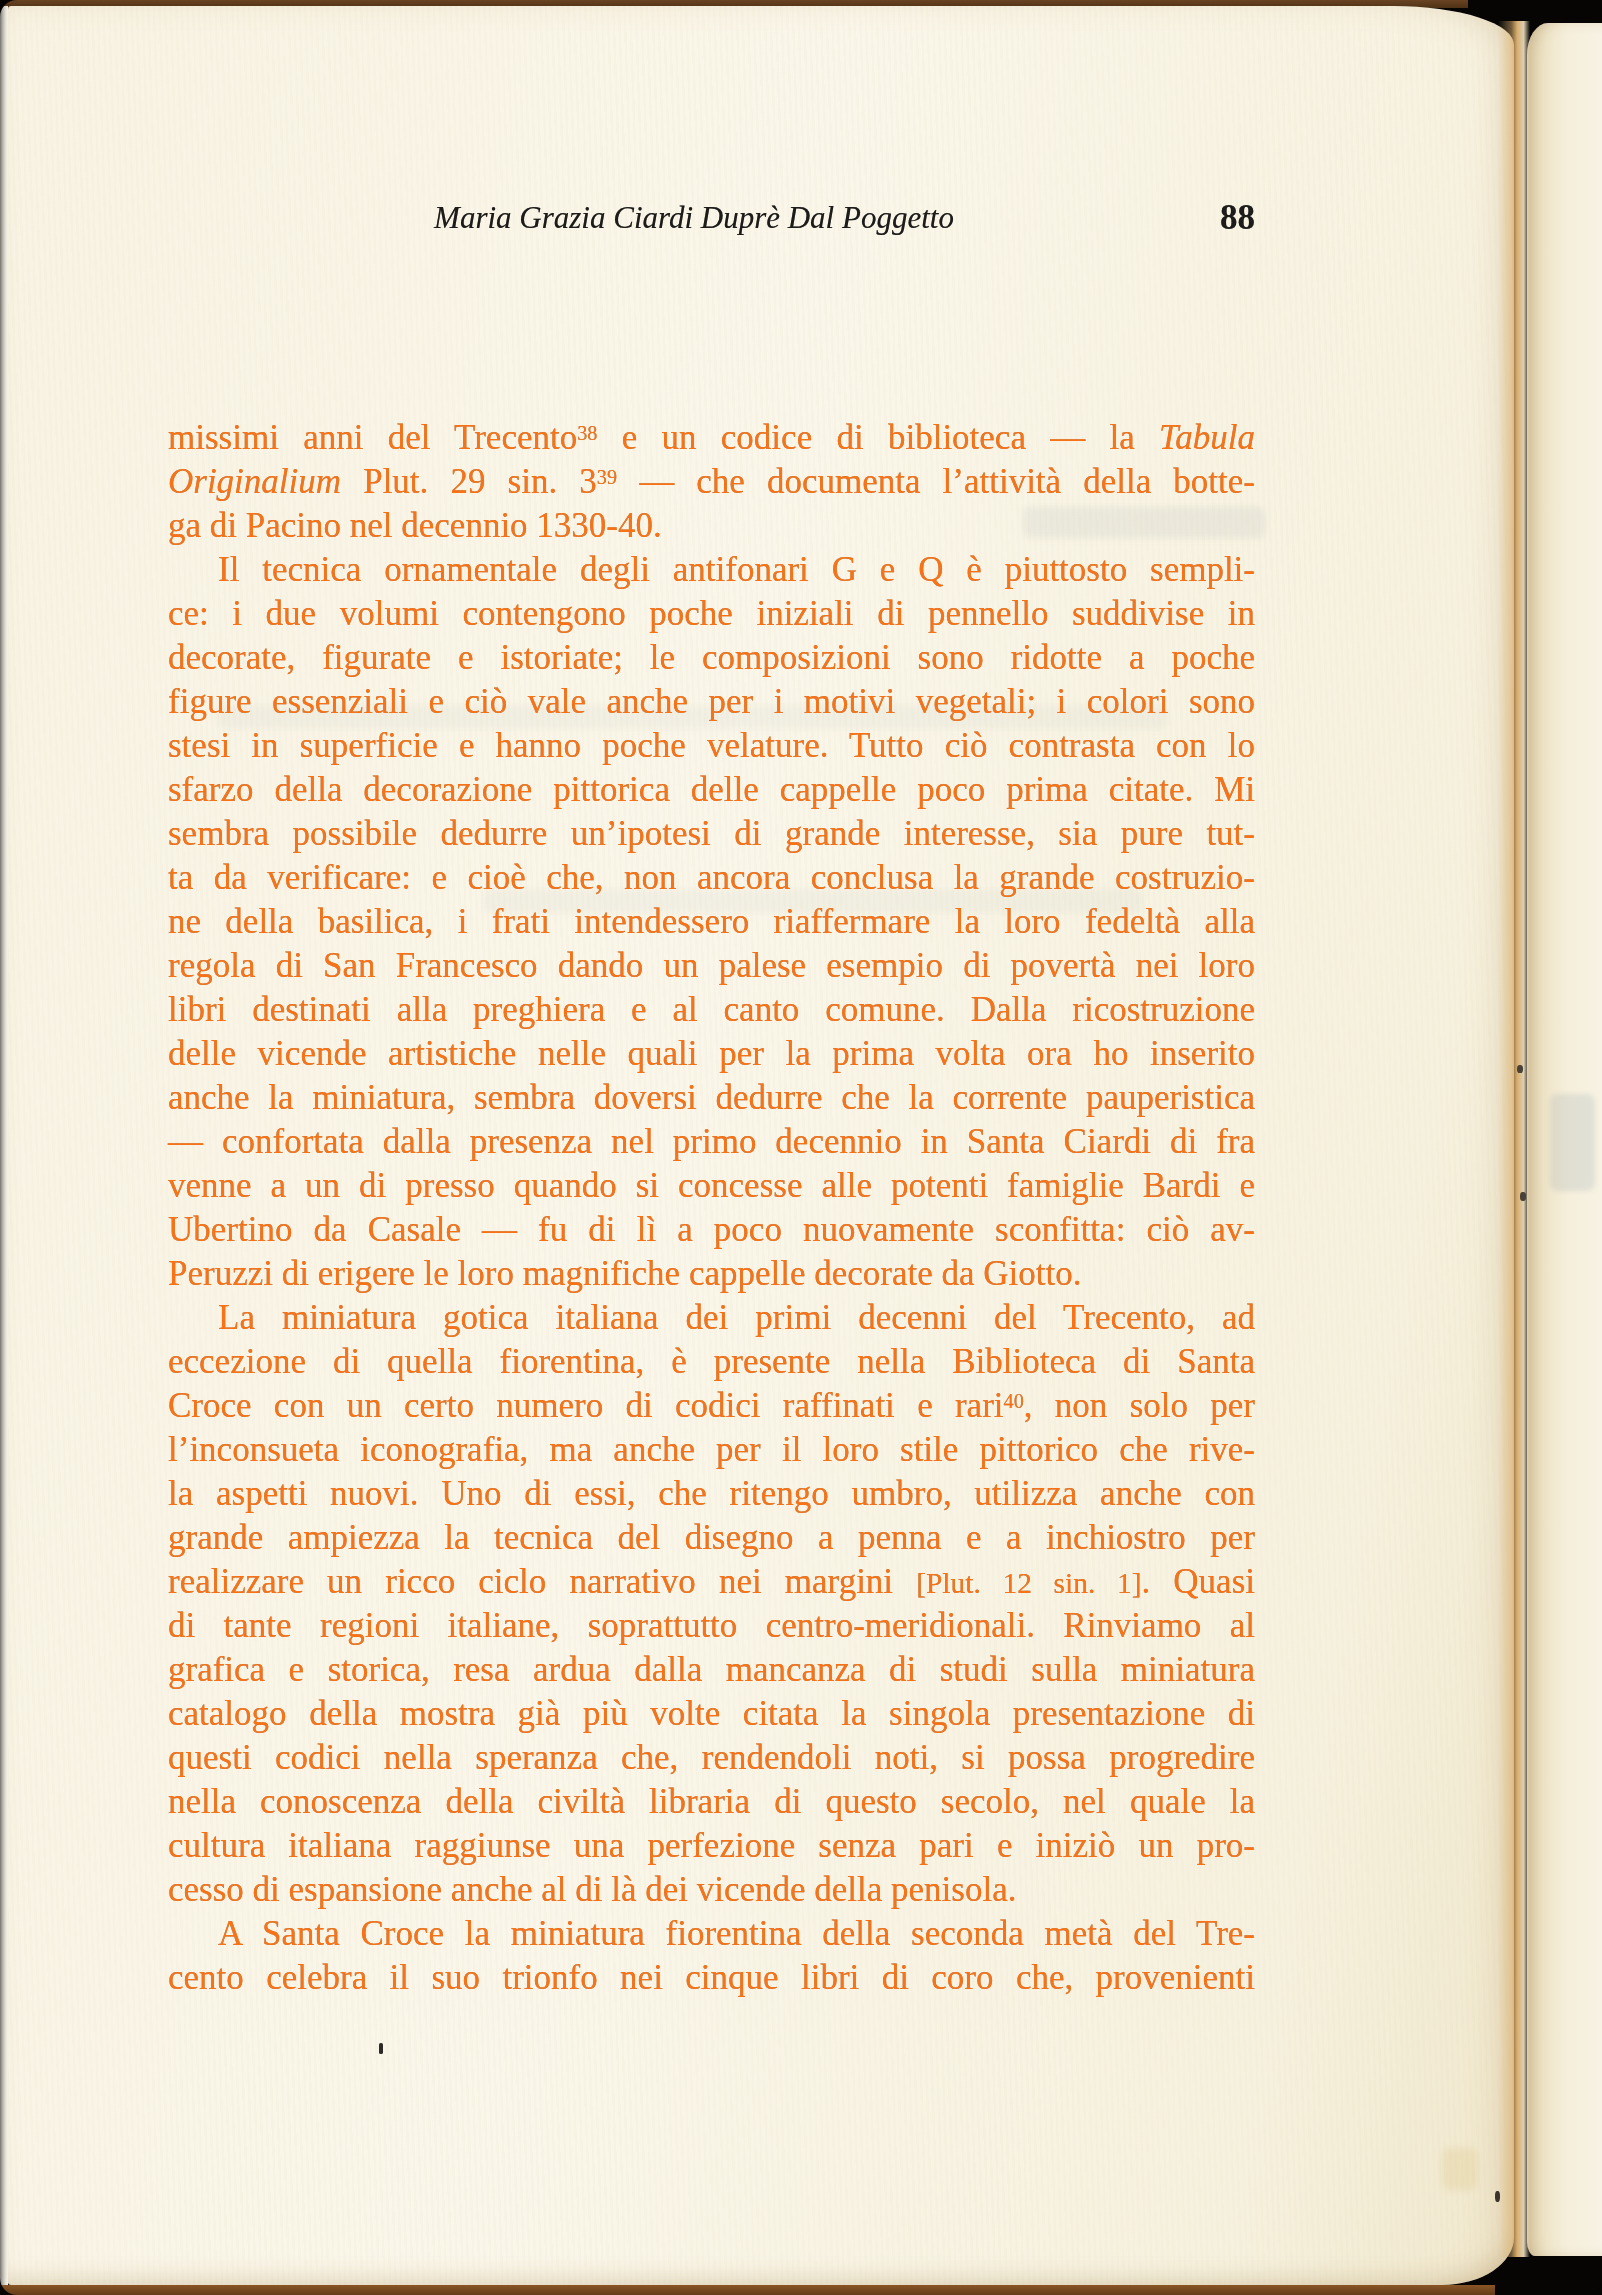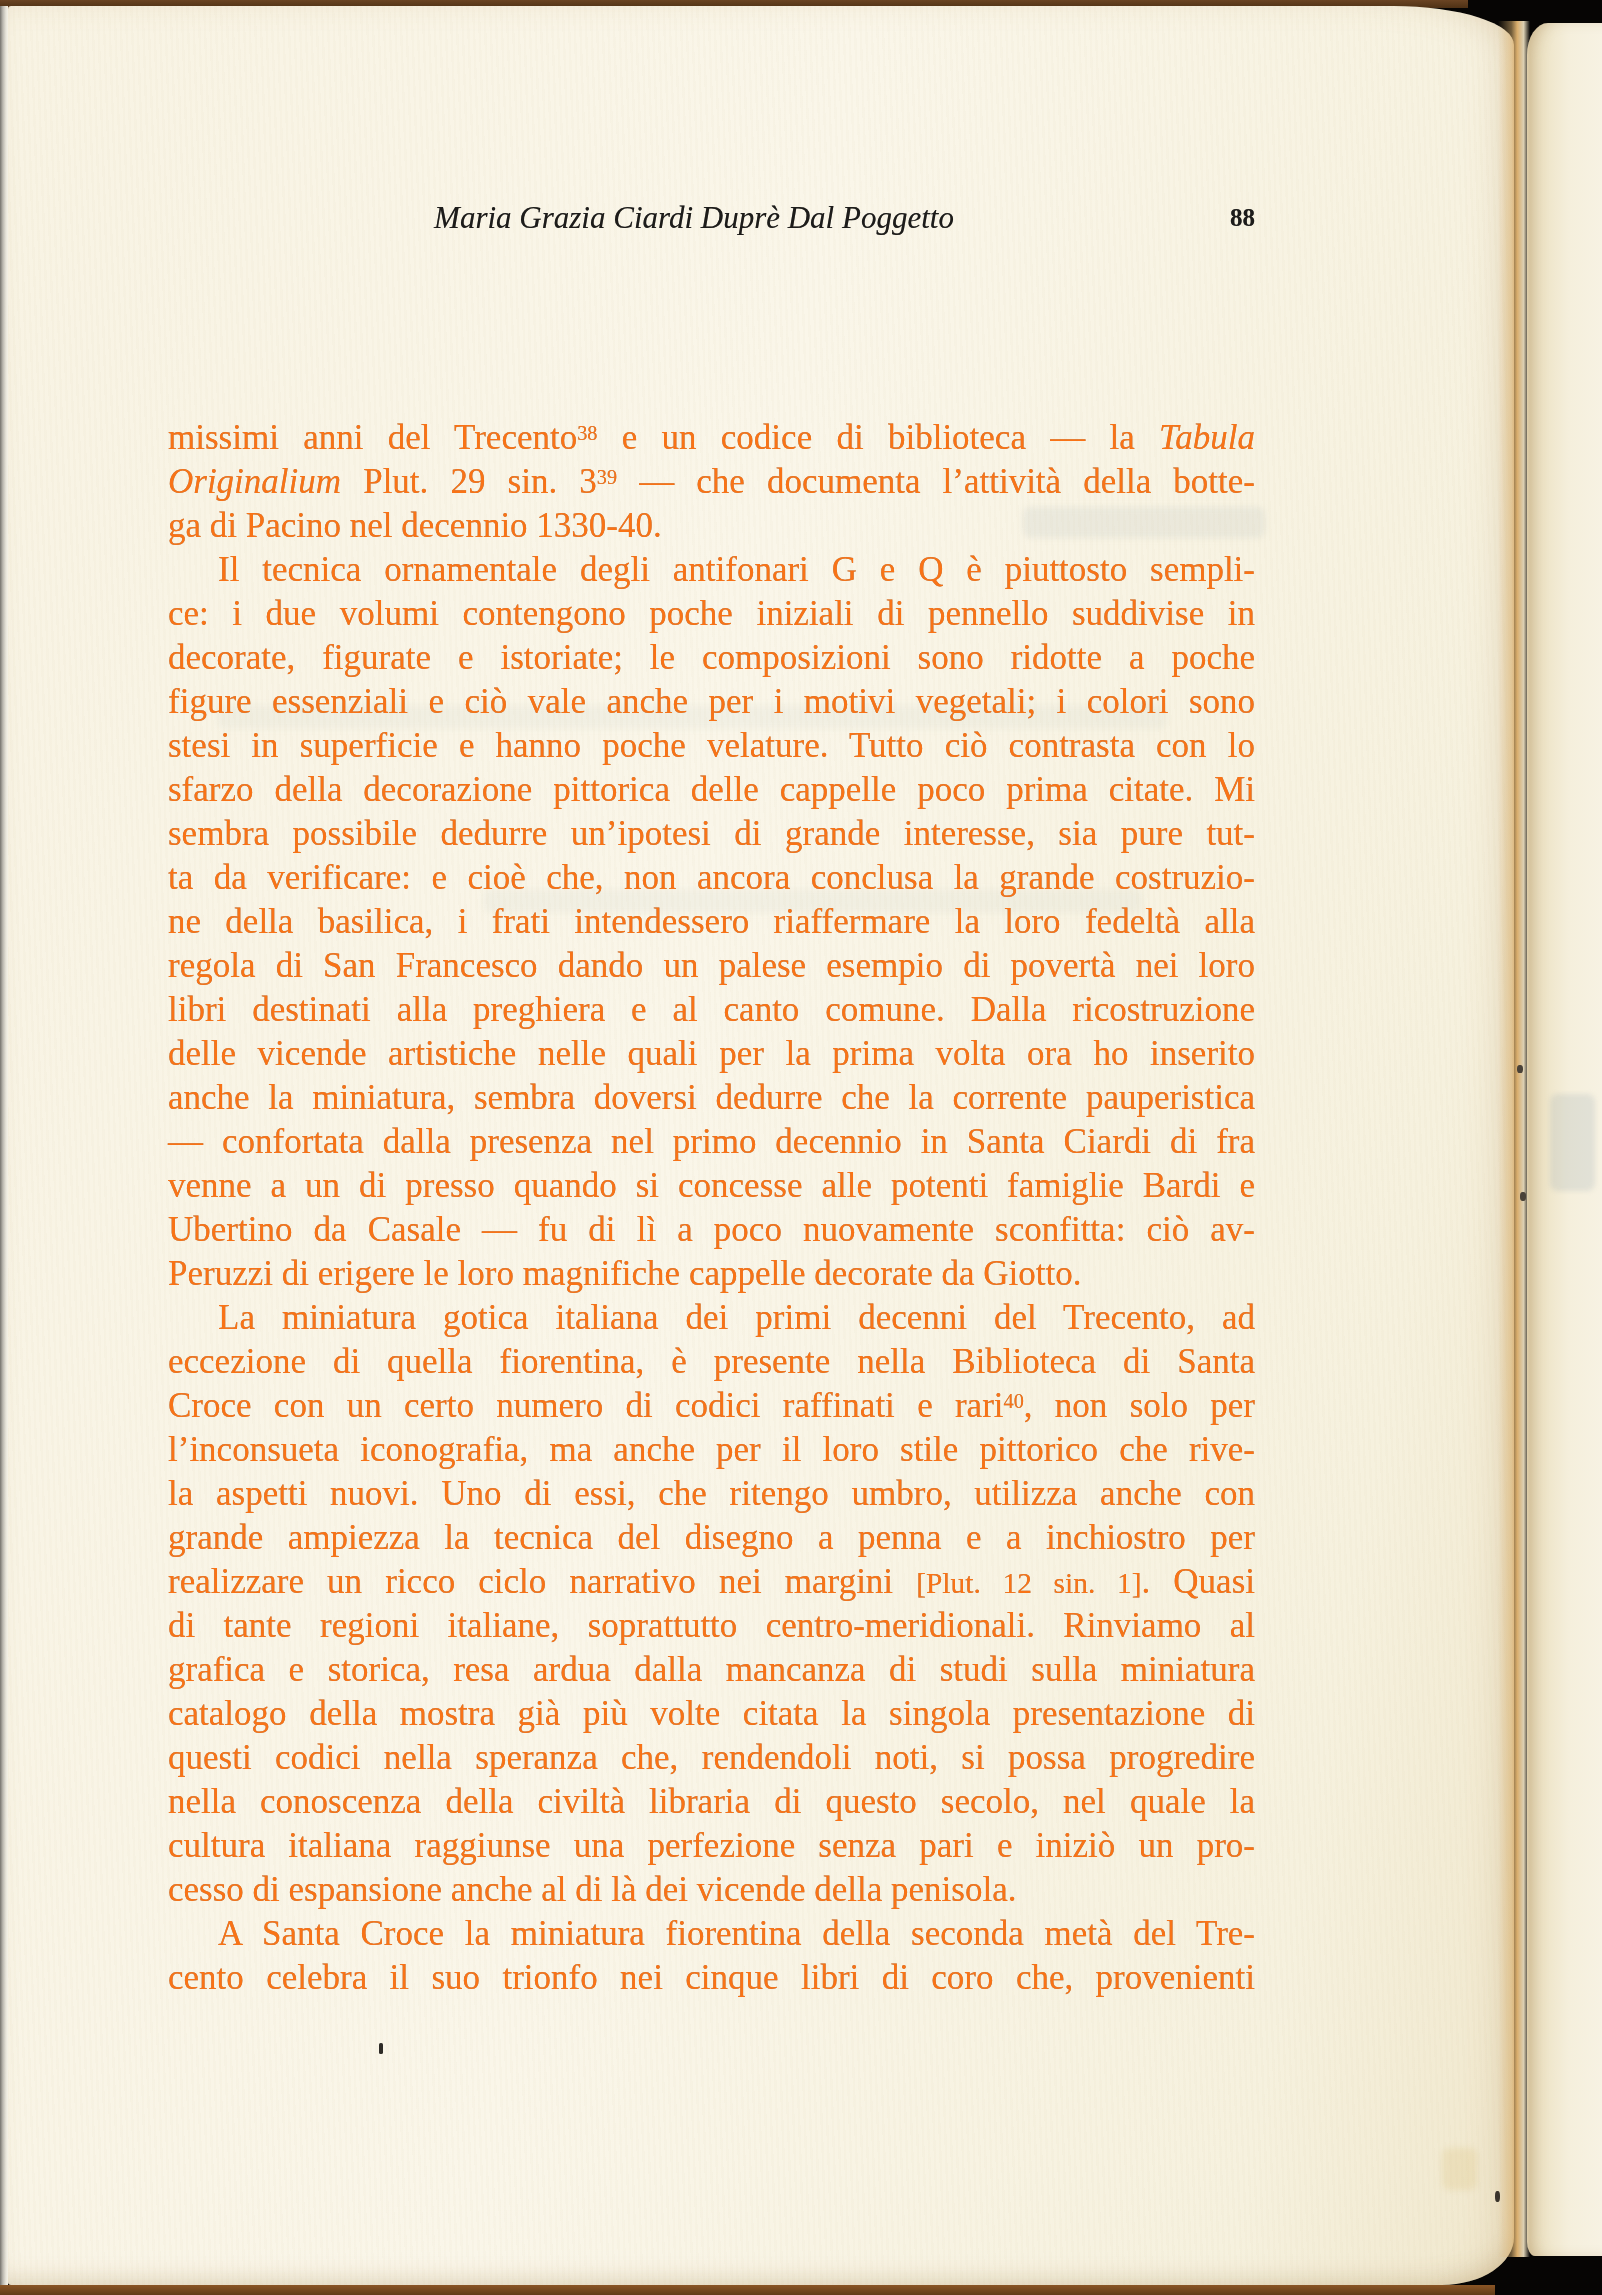--- a/index.html
+++ b/index.html
@@ -1,17 +1,17 @@
 <!DOCTYPE html>
 <html style="font-size:13px"><head>
 <meta charset="utf-8">
 <style>
   html,body{margin:0;padding:0;background:#060504;}
   .scene{position:relative;width:1603px;height:2295px;background:#060504;overflow:hidden;
-         font-family:"Liberation Serif","DejaVu Serif",serif;}
+         font-family:"Liberation Serif","DejaVu Serif",serif;border-radius:17px;}
   .top-bar{position:absolute;left:0;top:0;width:1468px;height:8px;
            background:linear-gradient(180deg,#6a4423,#4e3115);}
   .bottom-bar{position:absolute;left:0;top:2285px;width:1495px;height:10.5px;
            background:linear-gradient(180deg,#8a5526,#5e3a16);}
   .left-edge{position:absolute;left:0;top:6.4px;width:8px;height:2279px;
            background:linear-gradient(90deg,#75736d,#b9b6ae 35%,#e8e5da 75%,#f5f2e7);}
   .main-page{position:absolute;left:8px;top:6.4px;width:1506px;height:2279px;
            border-radius:3.2px 121px 72px 3.2px / 3.2px 39px 48px 3.2px;
            background:linear-gradient(100deg,#f8f3e3,#faf6e9 45%,#f6f1de 85%,#f0e7cc 100%);
            box-shadow:inset -24px 0 40px -20px rgba(170,130,70,.38), inset 0 -17.7px 24px -14.5px rgba(160,130,80,.25);}
@@ -19,21 +19,21 @@
            background:repeating-linear-gradient(88deg,rgba(205,190,150,.05) 0 2.4px,rgba(255,255,255,0) 2.4px 5.6px);}
   .right-page{position:absolute;left:1527px;top:22.6px;width:76px;height:2233px;
            border-radius:21px 0 0 8px / 32px 0 0 14.5px;
            background:linear-gradient(90deg,#e9ddba,#f5efdc 55%,#f7f2e3);
            box-shadow:inset 11.3px 0 16px -6.4px rgba(140,100,50,.35);}
   .gutter{position:absolute;left:1498px;top:21px;width:32px;height:2236px;pointer-events:none;
            background:linear-gradient(90deg,rgba(226,185,120,0) 0%,rgba(224,182,115,.5) 42%,#d9ad6c 60%,rgba(243,230,198,.9) 80%,rgba(243,230,198,0) 100%);}
   .running-header{position:absolute;left:168px;top:197px;width:1087px;height:42px;color:#1d1c1a;}
   .author{ text-align:center;font-style:italic;font-size:31px;line-height:42px;margin-right:35px;
            text-shadow:0 0 0.5px rgba(30,30,30,.55);}
-  .pagenum{position:absolute;right:0;top:0;font-weight:bold;font-size:25px;line-height:42px;
+  .pagenum{position:absolute;right:0;top:0;font-weight:bold;font-size:35px;line-height:42px;
            text-shadow:0 0 0.5px rgba(30,30,30,.55);}
   .text-block{position:absolute;left:168px;top:416px;width:1087px;color:#f97316;}
   .line{font-size:35px;line-height:44px;height:44px;white-space:nowrap0;
         text-align:justify;text-align-last:justify;text-shadow:0 0 0.6px rgba(35,33,30,.5);}
   .line.end{text-align-last:left;}
   .line.indent{text-indent:50px;}
   .it{font-style:italic;}
   .sup{font-size:58%;position:relative;top:-.45em;}
   .sm{font-size:84%;}
   .smudge{position:absolute;pointer-events:none;border-radius:8px;filter:blur(3.2px);}

